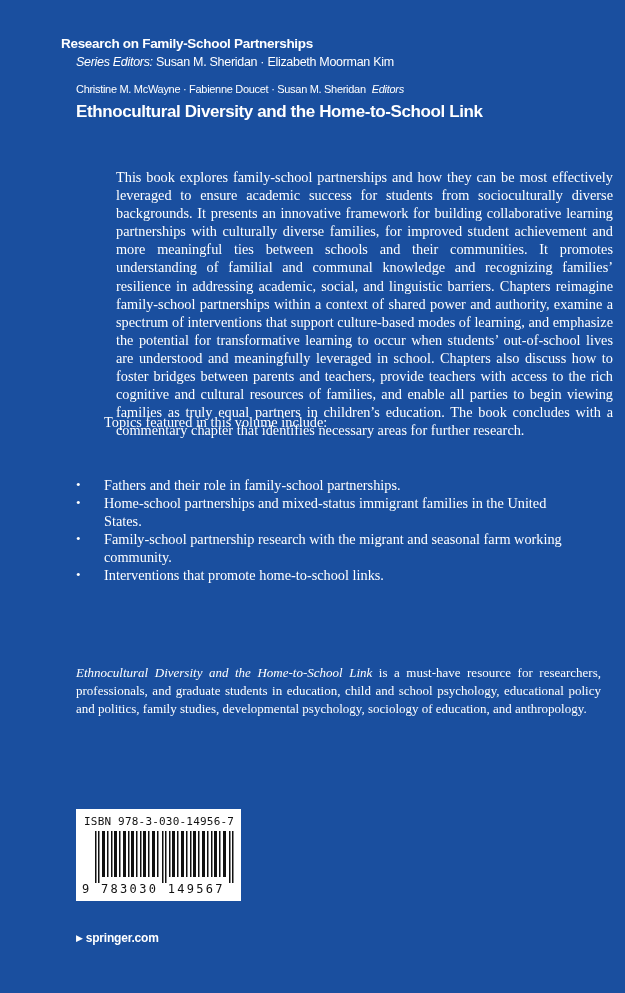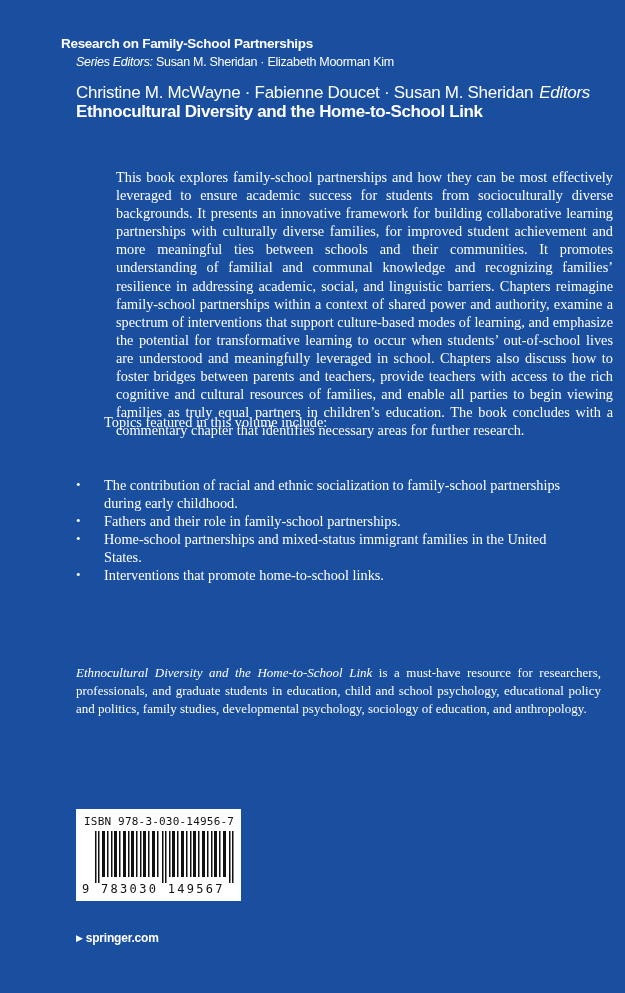--- a/index.html
+++ b/index.html
@@ -7,21 +7,21 @@
     width:625px; height:993px; overflow:hidden;
     background:#1a4f9f;
     color:#ffffff;
     position:relative;
   }
   .sans { font-family:"Liberation Sans","DejaVu Sans",sans-serif; }
   .serif { font-family:"Liberation Serif","DejaVu Serif",serif; }
   #series-title { position:absolute; left:61px; top:36px; font-size:13.5px; font-weight:bold; letter-spacing:-0.3px; }
   #series-editors { position:absolute; left:76px; top:55px; font-size:12.5px; letter-spacing:-0.3px; }
   #series-editors i { font-style:italic; }
-  #editors-line { position:absolute; left:76px; top:83px; font-size:17px; letter-spacing:-0.3px; }
+  #editors-line { position:absolute; left:76px; top:83px; font-size:11px; letter-spacing:-0.3px; }
   #editors-line i { font-style:italic; margin-left:6px; }
   #book-title { position:absolute; left:76px; top:102px; font-size:17px; font-weight:bold; letter-spacing:-0.4px; }
 
   #description {
     position:absolute; left:104px; top:156px; width:497px;
     font-size:14.3px; line-height:18.1px; text-align:justify; margin:12px;
     text-indent:0;
   }
   #topics-intro { position:absolute; left:104px; top:414px; font-size:14.3px; margin:0; }
   #topics-list {
@@ -64,23 +64,23 @@
 <div id="series-title" class="sans">Research on Family-School Partnerships</div>
 <div id="series-editors" class="sans"><i>Series Editors:</i> <span>Susan M. Sheridan · Elizabeth Moorman Kim</span></div>
 
 <div id="editors-line" class="sans"><span>Christine M. McWayne · Fabienne Doucet · Susan M. Sheridan</span><i>Editors</i></div>
 <div id="book-title" class="sans">Ethnocultural Diversity and the Home-to-School Link</div>
 
 <p id="description" class="serif">This book explores family-school partnerships and how they can be most effectively leveraged to ensure academic success for students from socioculturally diverse backgrounds. It presents an innovative framework for building collaborative learning partnerships with culturally diverse families, for improved student achievement and more meaningful ties between schools and their communities. It promotes understanding of familial and communal knowledge and recognizing families’ resilience in addressing academic, social, and linguistic barriers. Chapters reimagine family-school partnerships within a context of shared power and authority, examine a spectrum of interventions that support culture-based modes of learning, and emphasize the potential for transformative learning to occur when students’ out-of-school lives are understood and meaningfully leveraged in school. Chapters also discuss how to foster bridges between parents and teachers, provide teachers with access to the rich cognitive and cultural resources of families, and enable all parties to begin viewing families as truly equal partners in children’s education. The book concludes with a commentary chapter that identifies necessary areas for further research.</p>
 
 <p id="topics-intro" class="serif">Topics featured in this volume include:</p>
 <ul id="topics-list" class="serif">
-  <li>The contribution of racial and ethnic socialization to family-school partnerships during early childhood.</li>
   <li>Fathers and their role in family-school partnerships.</li>
   <li>Home-school partnerships and mixed-status immigrant families in the United States.</li>
+  <li>Family-school partnership research with the migrant and seasonal farm working community.</li>
   <li>Interventions that promote home-to-school links.</li>
 </ul>
 
 <p id="closing" class="serif"><i>Ethnocultural Diversity and the Home-to-School Link</i><span> is a must-have resource for researchers, professionals, and graduate students in education, child and school psychology, educational policy and politics, family studies, developmental psychology, sociology of education, and anthropology.</span></p>
 
 <div id="barcode-box">
   <div id="isbn-text">ISBN 978-3-030-14956-7</div>
   <svg id="barcode-bars" viewBox="0 0 140 52" preserveAspectRatio="none">
     <g fill="#111">
       <rect x="0" y="0" width="1.5" height="52"></rect>

